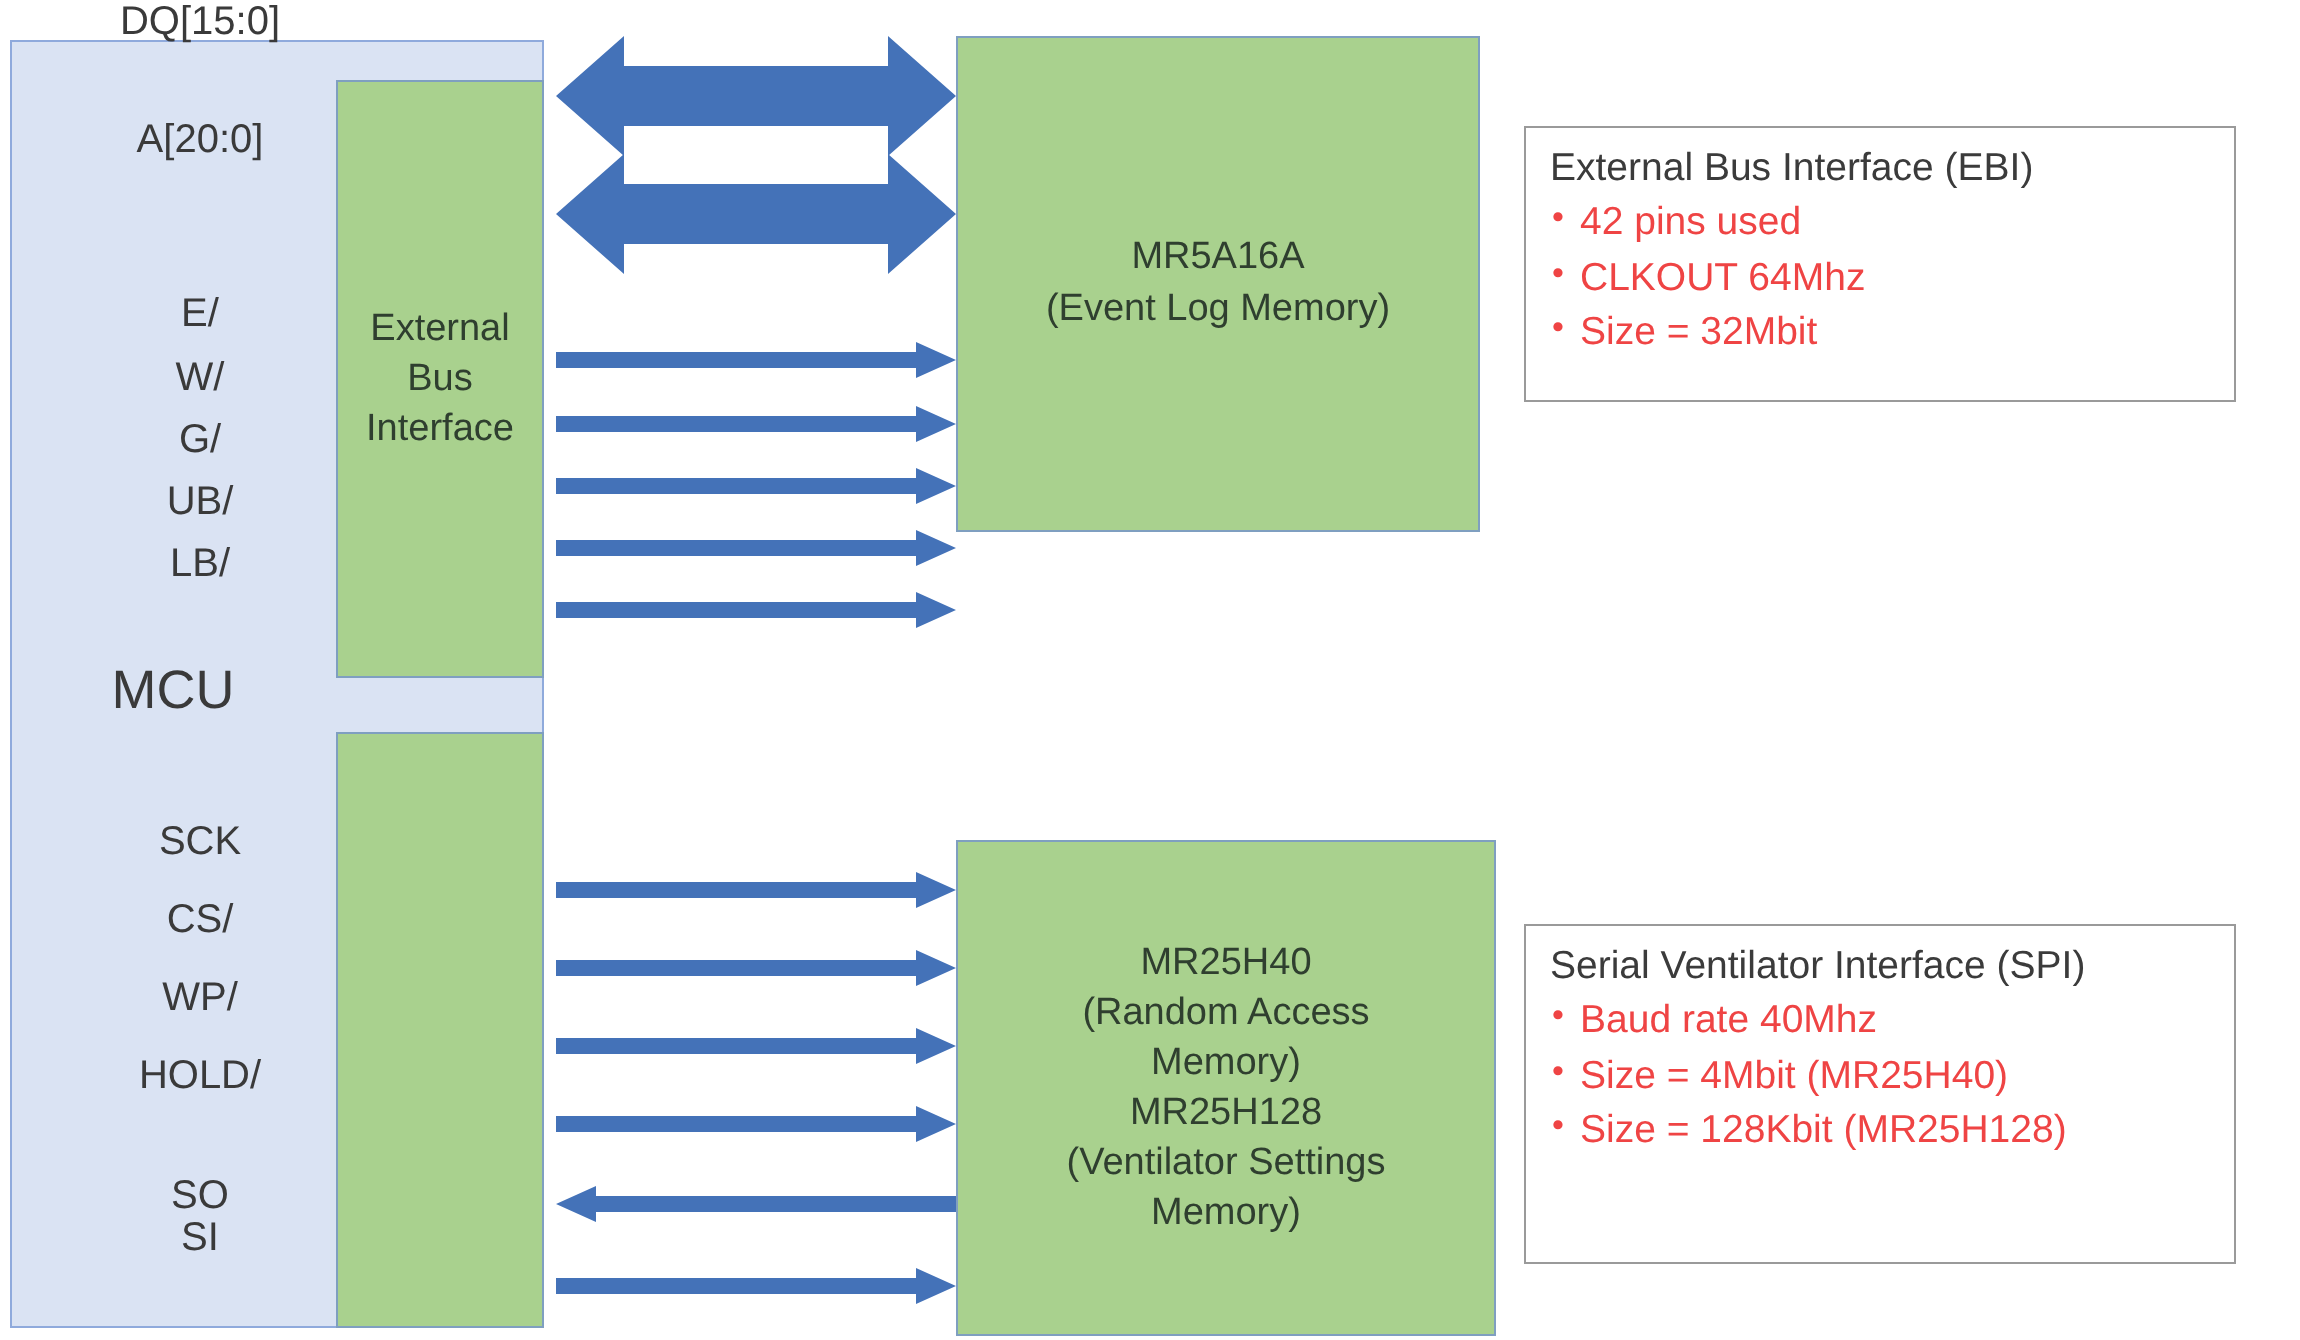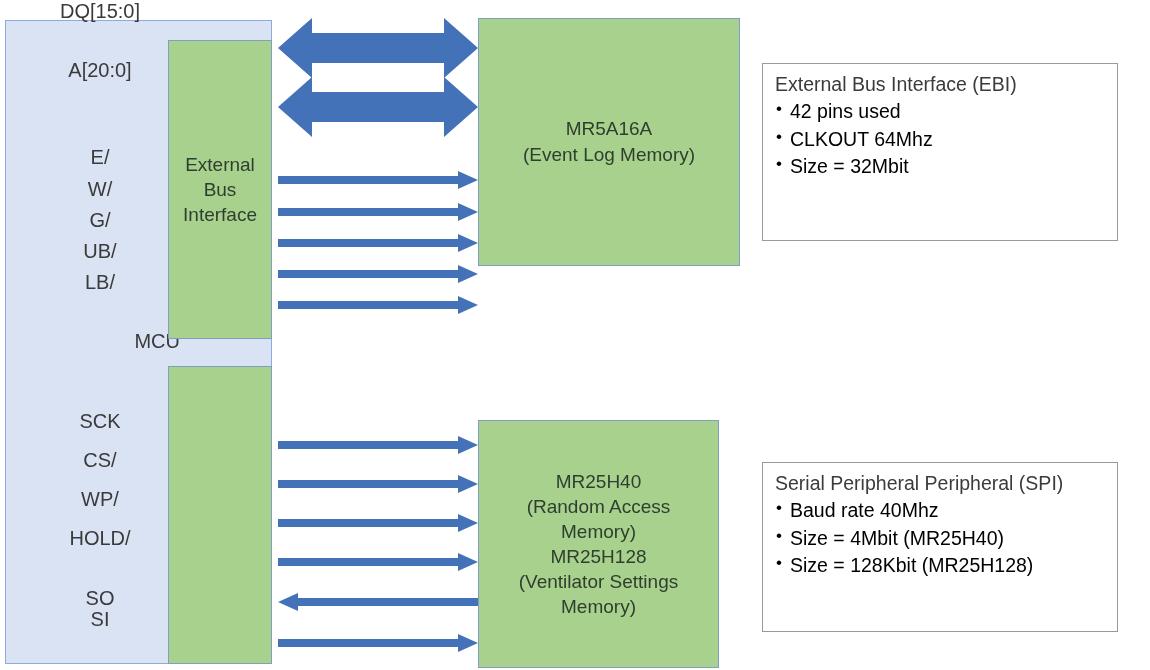--- a/index.html
+++ b/index.html
@@ -38,24 +38,23 @@
     background: #ffffff;
     border: 1.5px solid #9a9a9a;
     display: block;
     text-align: left;
   }
 
   #mcu-box { left: 5px; top: 20px; width: 267px; height: 644px; }
   #mcu-label {
     position: absolute;
     left: 5px; top: 330px; width: 163px;
-    text-align: right;
-    font-size: 20px;
+    text-align: center;
+    font-size: 27px;
     color: #3a3a3a;
-    padding-left: 12px;
   }
 
   #ebi-block {
     left: 168px; top: 20px; width: 104px; height: 299px;
     flex-direction: column;
     font-size: 19px;
     line-height: 1.32;
     color: #2f3f2f;
     margin-top: 20px;
   }
@@ -64,40 +63,40 @@
   }
 
   #mem-top {
     left: 478px; top: 18px; width: 262px; height: 248px;
     flex-direction: column;
     font-size: 19px;
     line-height: 1.35;
     color: #2f3f2f;
   }
   #mem-bottom {
-    left: 478px; top: 420px; width: 241px; height: 248px;
+    left: 478px; top: 420px; width: 270px; height: 248px;
     flex-direction: column;
     font-size: 19px;
     line-height: 1.32;
     color: #2f3f2f;
   }
 
-  #info-ebi { left: 762px; top: 63px; width: 356px; height: 178px; padding: 9px 12px; }
+  #info-ebi { left: 762px; top: 63px; width: 356px; height: 138px; padding: 9px 12px; }
   #info-spi { left: 762px; top: 462px; width: 356px; height: 170px; padding: 9px 12px; }
 
   .info-title {
     font-size: 19.5px;
     color: #3b3b3b;
     margin-bottom: 2px;
     white-space: nowrap;
   }
   .info-list { list-style: none; margin: 0; padding: 0; }
   .info-list li {
     font-size: 19.5px;
-    color: #000000;
+    color: #ef4444;
     line-height: 1.42;
     position: relative;
     padding-left: 15px;
     white-space: nowrap;
   }
   .info-list li::before {
     content: "\2022";
     position: absolute;
     left: 1px;
     top: -1px;
@@ -158,21 +157,21 @@
   <div class="block info-block" id="info-ebi">
     <div class="info-title">External Bus Interface (EBI)</div>
     <ul class="info-list">
       <li>42 pins used</li>
       <li>CLKOUT 64Mhz</li>
       <li>Size = 32Mbit</li>
     </ul>
   </div>
 
   <div class="block info-block" id="info-spi">
-    <div class="info-title">Serial Peripheral Peripheral (SPI)</div>
+    <div class="info-title">Serial Ventilator Interface (SPI)</div>
     <ul class="info-list">
       <li>Baud rate 40Mhz</li>
       <li>Size = 4Mbit (MR25H40)</li>
       <li>Size = 128Kbit (MR25H128)</li>
     </ul>
   </div>
 
   <div id="signal-layer">
       <div class="sig">
         <svg width="200" height="60" class="arrow-svg" style="top: 18px;">

